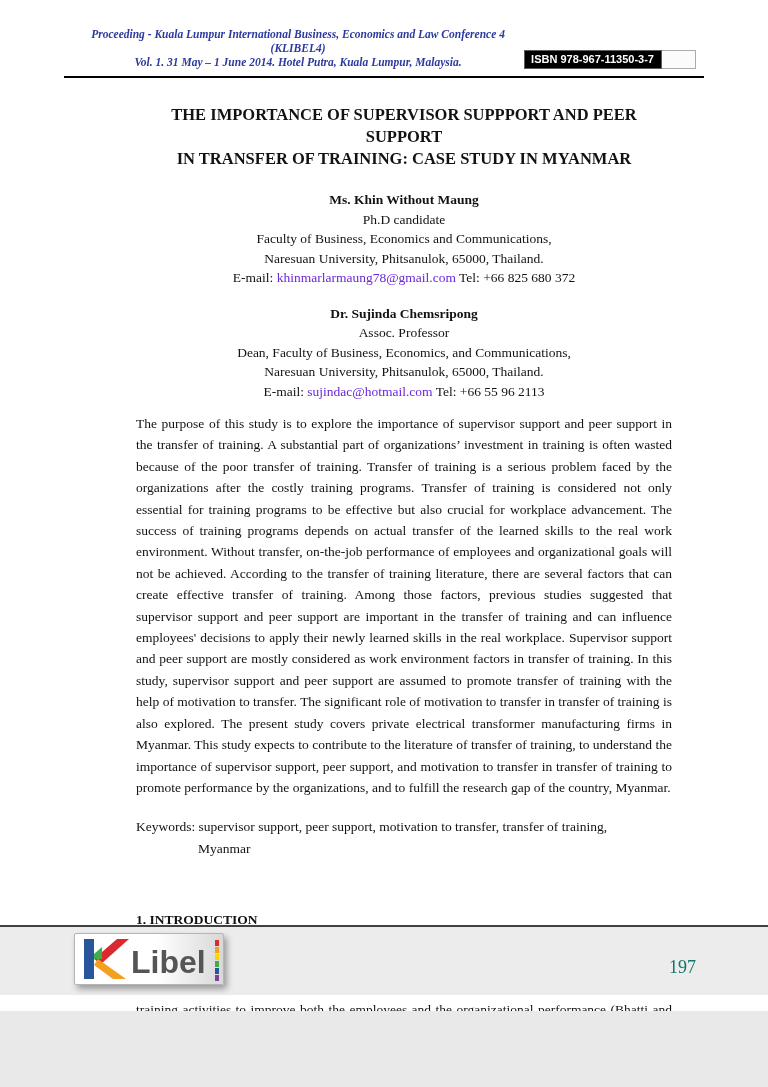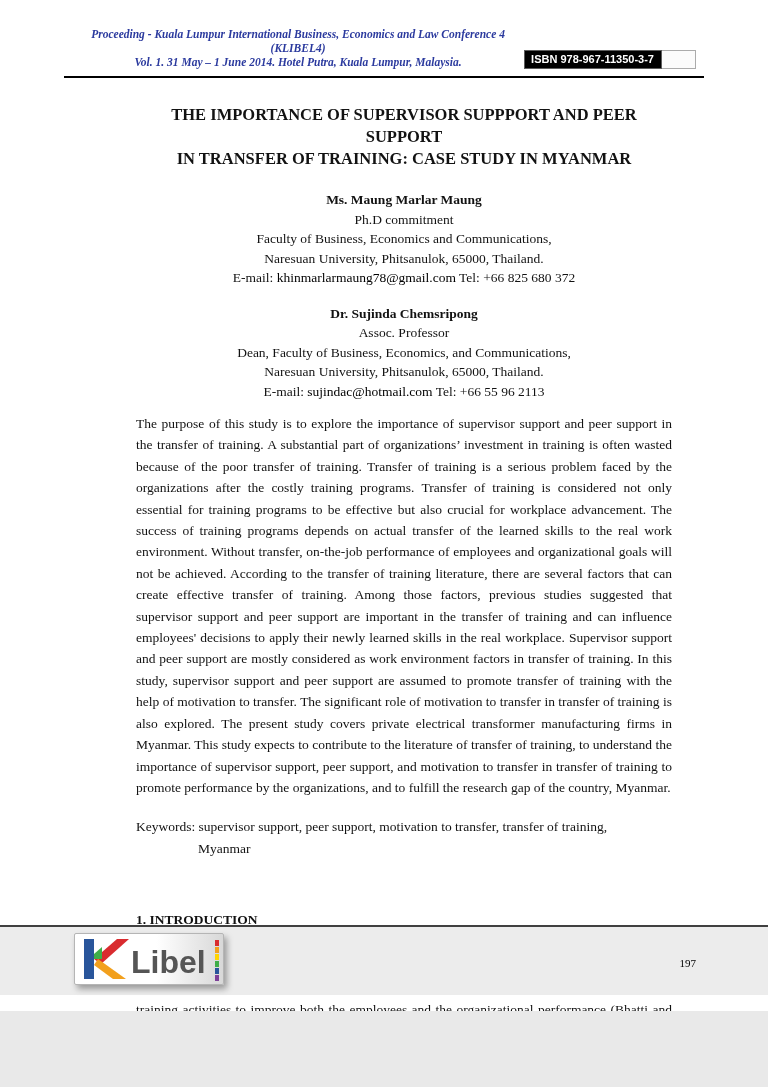--- a/index.html
+++ b/index.html
@@ -31,21 +31,21 @@
   
   .content { padding:0 96px;margin-left:40px; }
   .title {
     font-size:16.5px; line-height:22px; text-align:center;
     font-weight:bold; margin-top:26px;
   }
   .author { text-align:center; font-size:13.5px; line-height:19.5px; }
   .author-1 { margin-top:20px; }
   .author-2 { margin-top:16px; }
   .author .name { font-weight:bold; }
-  a.email { color:#000000; text-decoration:none; cursor:pointer; }
+  a.email { color:#6d28d9; text-decoration:none; cursor:pointer; }
   
   .body-text {
     font-size:13.5px; line-height:21.4px; text-align:justify; margin-top:12px;
   }
   .keywords { font-size:13.5px; line-height:21.4px; margin-top:18px; }
   .keywords .indent { padding-left:62px; }
   .heading   { font-size:13.5px; line-height:21px; font-weight:bold; margin-top:50px; }
   .subheading{ font-size:10px; line-height:21px; font-weight:bold; margin-top:17px; }
   .bg-text { margin-top:9px; }
   
@@ -54,21 +54,21 @@
     background:#ececec; border-top:2px solid #404040;
   }
   .logo-plaque {
     position:absolute; left:74px; top:6px; width:150px; height:52px;
     background:linear-gradient(90deg,#ffffff 55%,#d8d8d8 100%);
     border:1px solid #b5b5b5; border-radius:2px;
     box-shadow:3px 4px 6px rgba(0,0,0,.35);
   }
   .page-number {
     position:absolute; right:72px; top:30px;
-    font-size:11px; color:#000000;
+    font-size:18px; color:#0f766e;
   }
 </style>
 </head>
 <body>
 
 <div class="page">
 
   <header class="header">
     <div class="conf">
       <div>Proceeding - Kuala Lumpur International Business, Economics and Law Conference 4 (KLIBEL4)</div>
@@ -83,22 +83,22 @@
   <hr class="rule">
 
   <div class="content">
 
     <h1 class="title">
       <span>THE IMPORTANCE OF SUPERVISOR SUPPPORT AND PEER SUPPORT</span><br>
       <span>IN TRANSFER OF TRAINING: CASE STUDY IN MYANMAR</span>
     </h1>
 
     <section class="author author-1">
-      <div class="name">Ms. Maung Marlar Maung</div>
-      <div>Ph.D commitment</div>
+      <div class="name">Ms. Khin Without Maung</div>
+      <div>Ph.D candidate</div>
       <div>Faculty of Business, Economics and Communications,</div>
       <div>Naresuan University, Phitsanulok, 65000, Thailand.</div>
       <div>
         <span>E-mail: </span><a class="email">khinmarlarmaung78@gmail.com</a><span> Tel: +66 825 680 372</span>
       </div>
     </section>
 
     <section class="author author-2">
       <div class="name">Dr. Sujinda Chemsripong</div>
       <div>Assoc. Professor</div>

